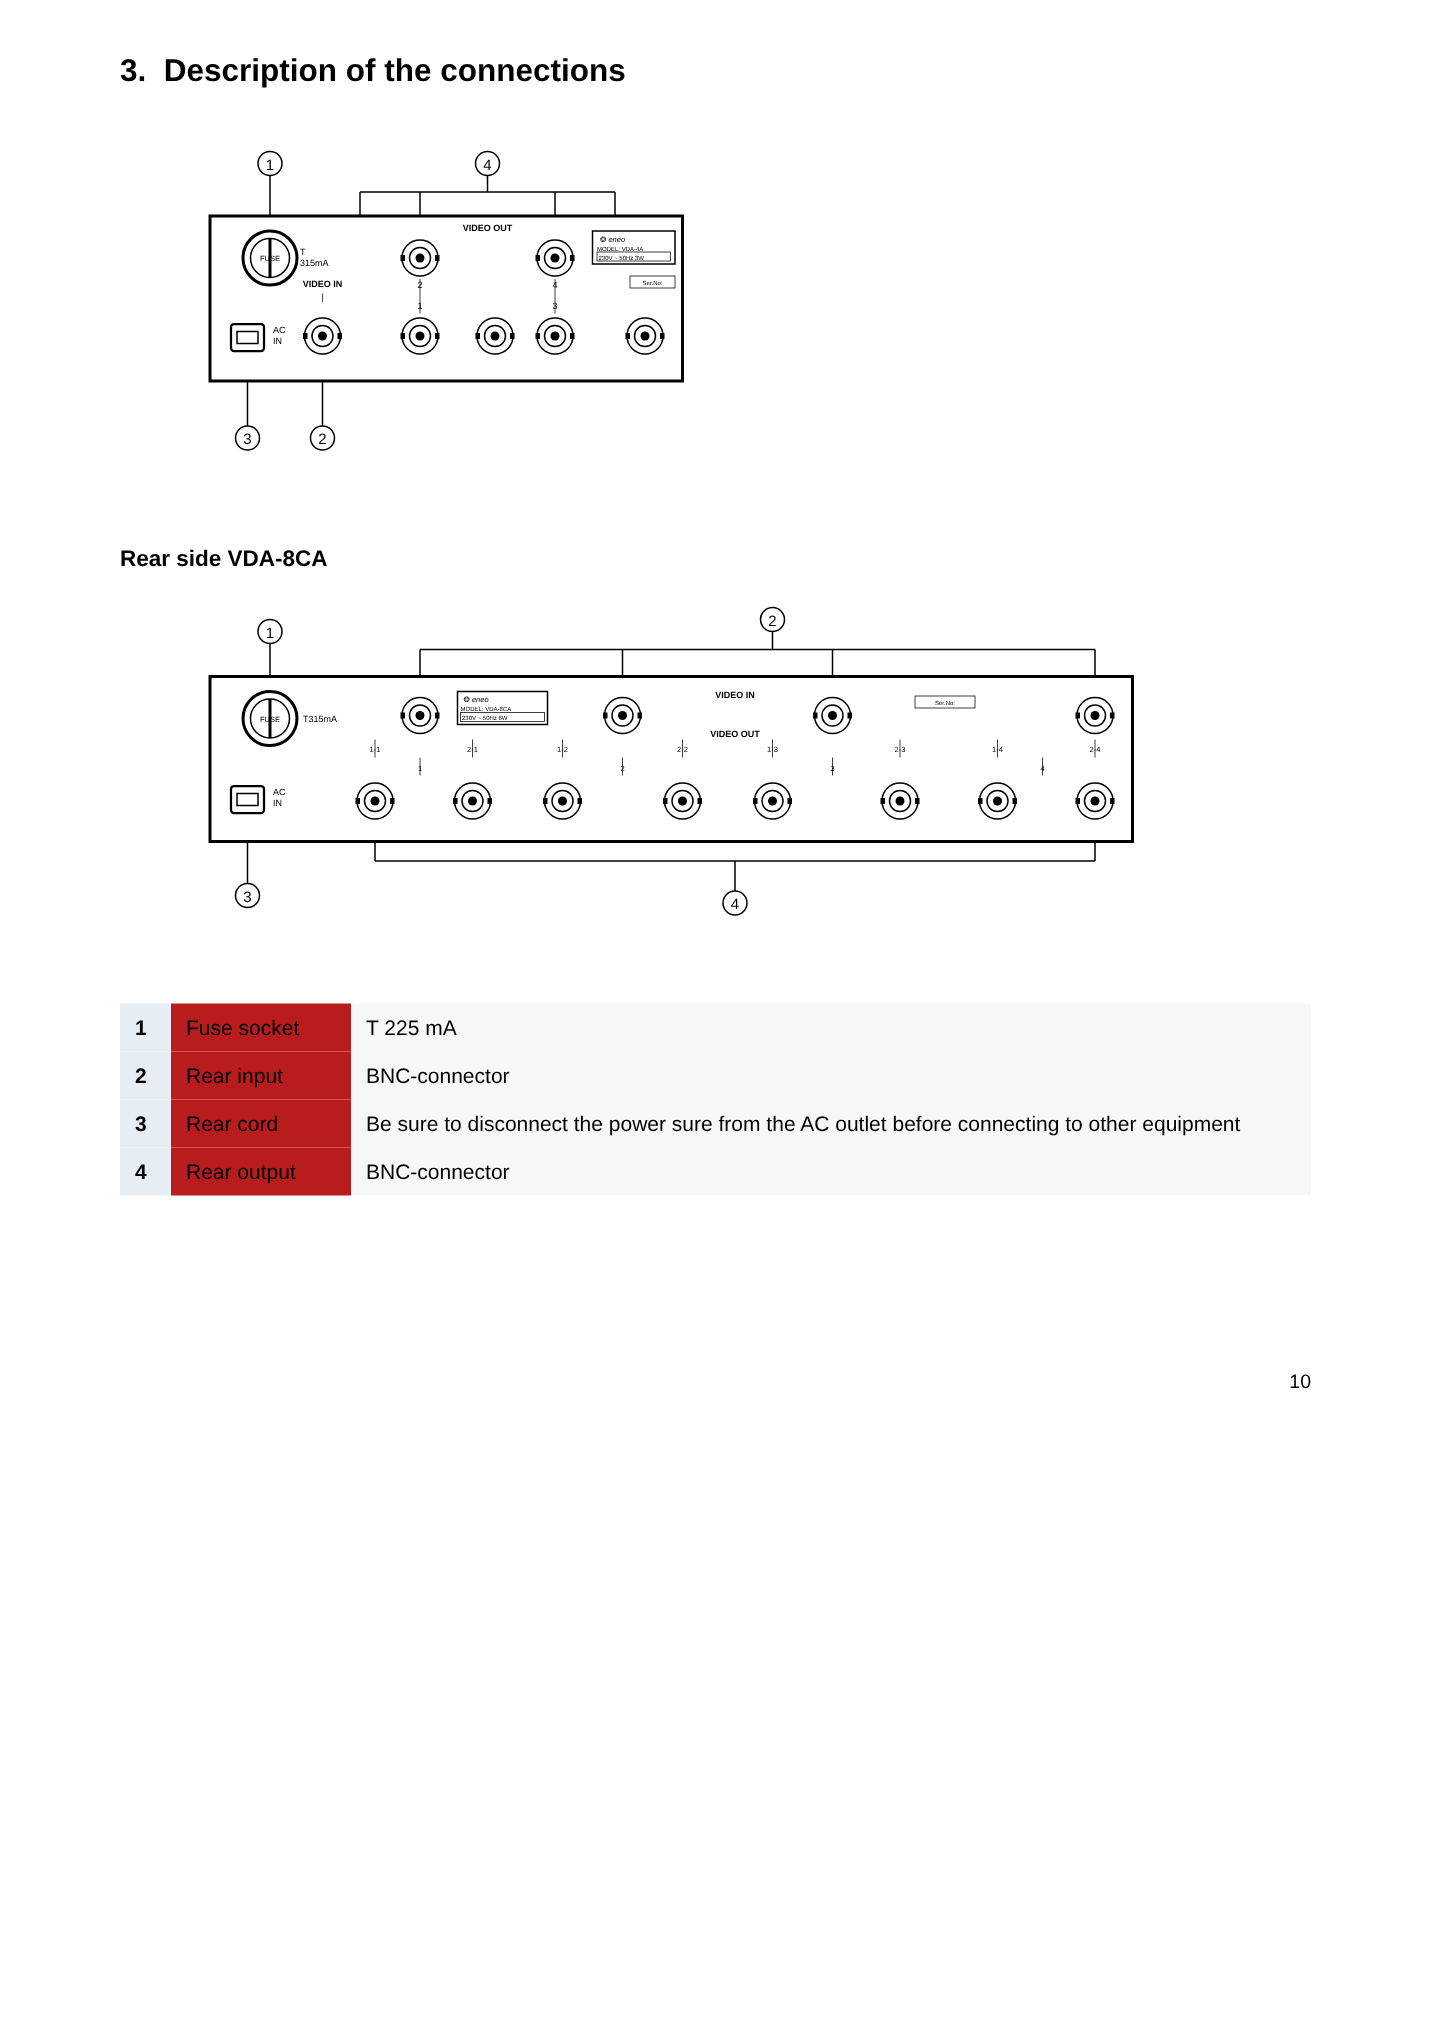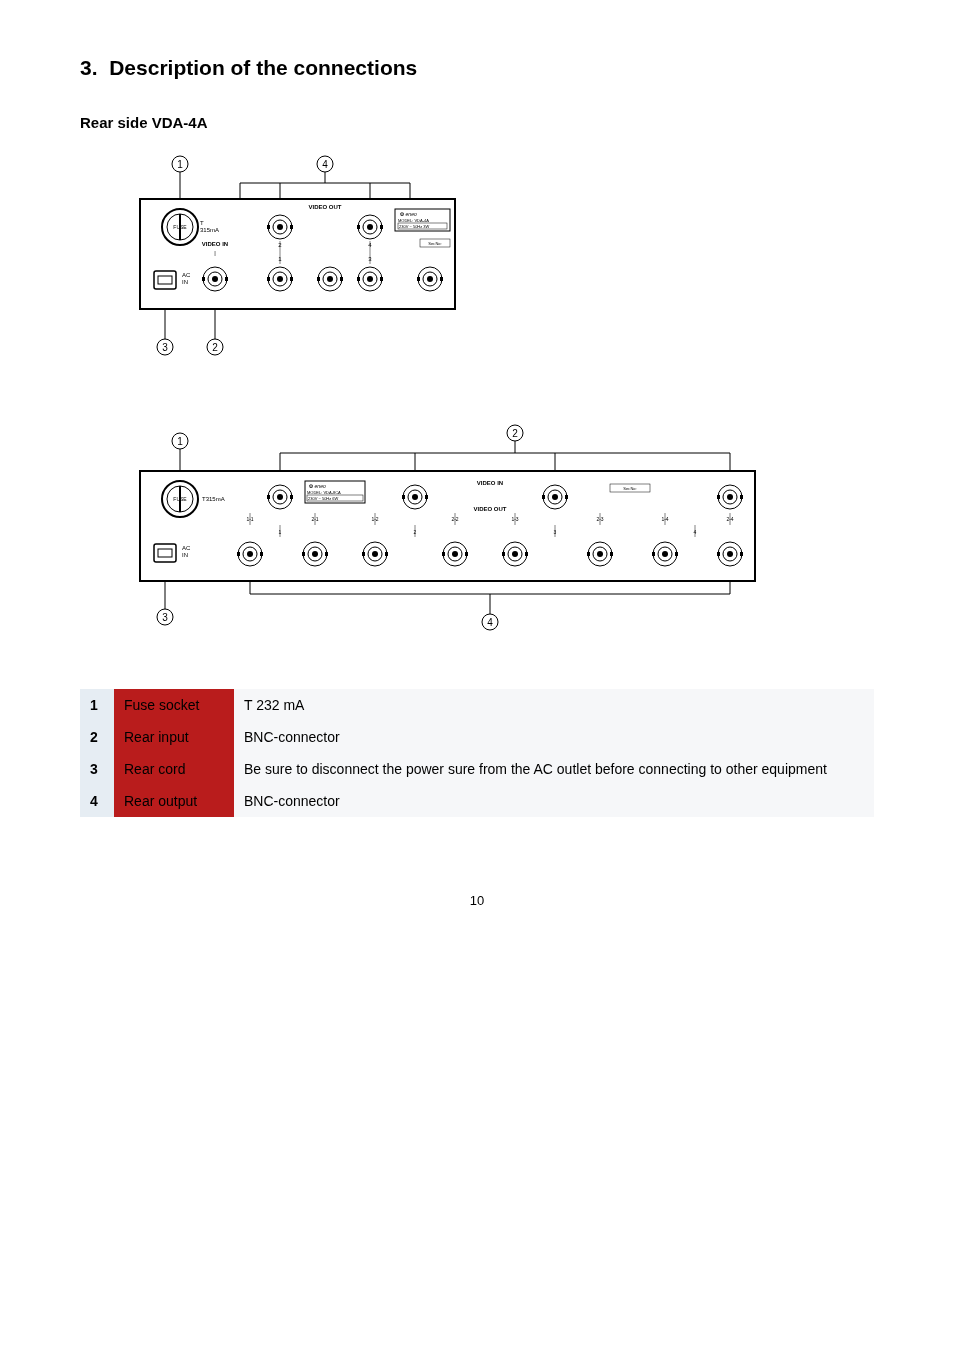--- a/index.html
+++ b/index.html
@@ -1,39 +1,38 @@
 <!DOCTYPE html>
 <html><head>
 <meta charset="utf-8">
 <style>
   * { box-sizing: border-box; margin: 0; padding: 0; }
   html, body { width: 954px; height: 1352px; background: #fff; font-family: Arial, Helvetica, sans-serif; color: #000; }
-  .page { padding: 56px 80px 40px 80px; }
+  .page { padding: 36px 80px 40px 80px; }
   h2.section-title { font-size: 21px; font-weight: bold; margin-bottom: 34px; }
   h3.subhead { font-size: 15px; font-weight: bold; margin-bottom: 18px; margin-top: 10px; }
   .diagram-wrap { margin-left: 40px; margin-bottom: 50px; }
   svg { display: block; }
   .conn-table { width: 100%; border-collapse: collapse; font-size: 14px; }
   .conn-table td { padding: 8px 10px; vertical-align: top; }
   .conn-table td.num { width: 34px; background: #e6edf3; font-weight: bold; text-align: left; }
   .conn-table td.name { width: 120px; background: #b91c1c; }
   .conn-table td.desc { background: #f6f7f9; }
-  .page-num { text-align: center; font-size: 13px; margin-top: 76px; }
+  .page-num { text-align: right; font-size: 13px; margin-top: 116px; }
 </style>
 </head>
 <body>
 
 <div class="page">
 
   <h2 class="section-title">
     <span>3.</span>
     &nbsp;<span>Description of the connections</span>
   </h2>
 
-  <h3 class="subhead">Rear side VDA-4A</h3>
   <div class="diagram-wrap">
     <svg width="360" height="220" viewBox="0 0 360 220">
 
       <circle cx="60" cy="15" r="8" fill="none" stroke="#000"></circle>
       <text x="60" y="19" text-anchor="middle" font-size="10">1</text>
       <line x1="60" y1="23" x2="60" y2="50" stroke="#000"></line>
 
       <circle cx="205" cy="15" r="8" fill="none" stroke="#000"></circle>
       <text x="205" y="19" text-anchor="middle" font-size="10">4</text>
       <line x1="205" y1="23" x2="205" y2="34" stroke="#000"></line>
@@ -134,20 +133,21 @@
       <line x1="45" y1="160" x2="45" y2="190" stroke="#000"></line>
       <circle cx="45" cy="198" r="8" fill="none" stroke="#000"></circle>
       <text x="45" y="202" text-anchor="middle" font-size="10">3</text>
 
       <line x1="95" y1="160" x2="95" y2="190" stroke="#000"></line>
       <circle cx="95" cy="198" r="8" fill="none" stroke="#000"></circle>
       <text x="95" y="202" text-anchor="middle" font-size="10">2</text>
     </svg>
   </div>
 
+  <h3 class="subhead">Rear side VDA-8CA</h3>
   <div class="diagram-wrap">
     <svg width="640" height="220" viewBox="0 0 640 220">
 
       <circle cx="60" cy="22" r="8" fill="none" stroke="#000"></circle>
       <text x="60" y="26" text-anchor="middle" font-size="10">1</text>
       <line x1="60" y1="30" x2="60" y2="52" stroke="#000"></line>
 
       <circle cx="395" cy="14" r="8" fill="none" stroke="#000"></circle>
       <text x="395" y="18" text-anchor="middle" font-size="10">2</text>
       <line x1="395" y1="22" x2="395" y2="34" stroke="#000"></line>
@@ -314,21 +314,21 @@
       <circle cx="370" cy="203" r="8" fill="none" stroke="#000"></circle>
       <text x="370" y="207" text-anchor="middle" font-size="10">4</text>
     </svg>
   </div>
 
   <table class="conn-table">
     <tbody id="conn-rows">
         <tr>
           <td class="num">1</td>
           <td class="name">Fuse socket</td>
-          <td class="desc">T 232 mA</td>
+          <td class="desc">T 225 mA</td>
         </tr>
         <tr>
           <td class="num">2</td>
           <td class="name">Rear input</td>
           <td class="desc">BNC-connector</td>
         </tr>
         <tr>
           <td class="num">3</td>
           <td class="name">Rear cord</td>
           <td class="desc">Be sure to disconnect the power sure from the AC outlet before connecting to other equipment</td>

